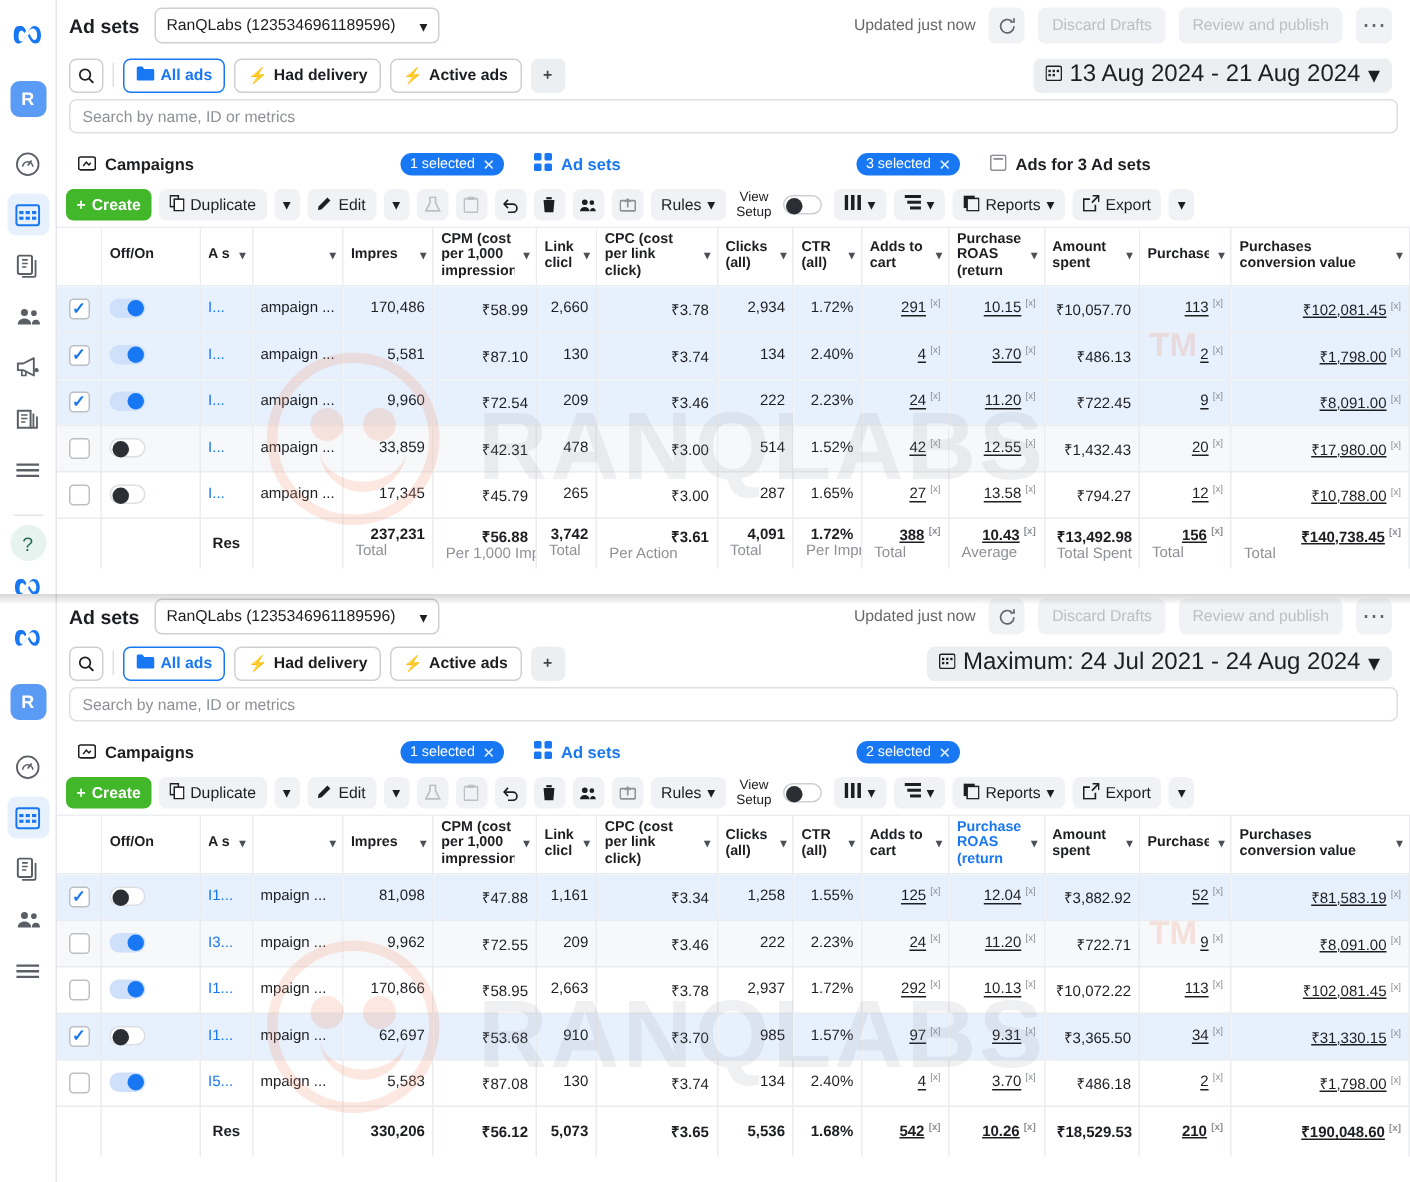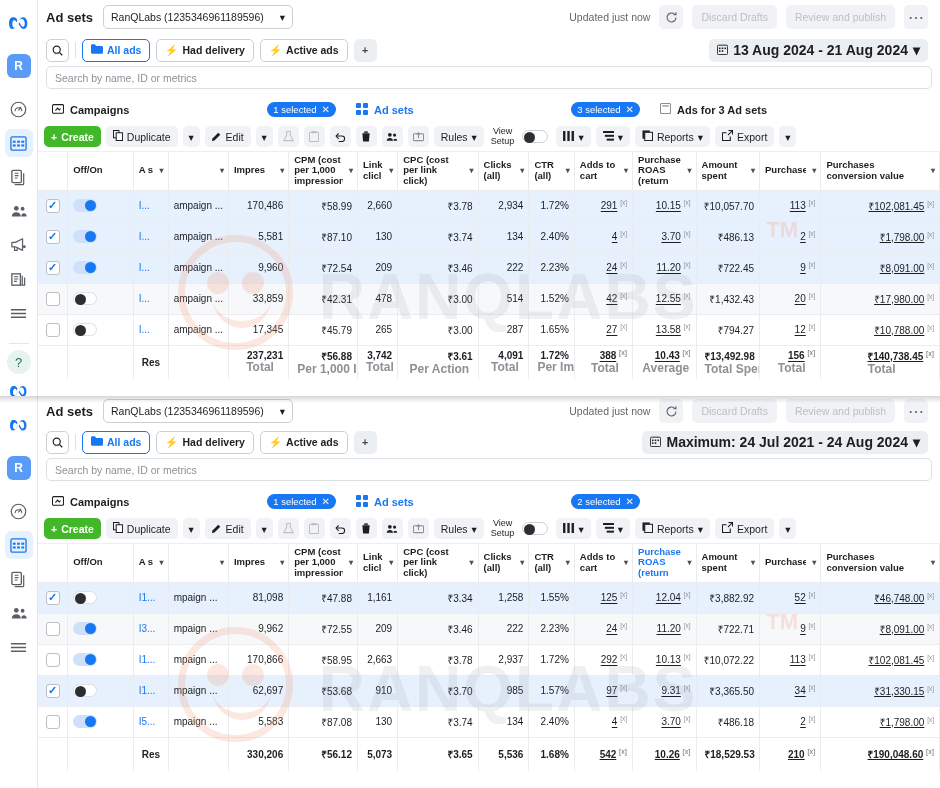--- a/index.html
+++ b/index.html
@@ -80,21 +80,21 @@
     display: flex; align-items: center; gap: 4px; padding: 0 8px;
     font-size: 10.5px; font-weight: bold; color: #1c1e21;
   }
   .fbtn.sel { border: 1.4px solid #1877f2; color: #1877f2; }
   .fbtn.sq { width: 23px; padding: 0; justify-content: center; }
   .fbtn.plus { background: #eceff2; border-color: #eceff2; color: #444; }
   .divider-v { width:1px; height:16px; background:#dcdfe3; }
   .daterange {
     margin-left: auto; height: 23px; background: #eceff2; border-radius: 5px;
     display: flex; align-items: center; gap: 5px; padding: 0 8px;
-    font-size: 14px; color: #1c1e21; margin-right: 4px; font-weight: bold;
+    font-size: 16px; color: #1c1e21; margin-right: 4px;
   }
 
   
   .searchwrap { padding: 0 8px 5px 8px; }
   .searchbox {
     height: 23px; border: 1px solid #dcdfe3; border-radius: 5px;
     display: flex; align-items: center; padding: 0 8px;
     font-size: 10.5px; color: #8d9196;
   }
 
@@ -150,21 +150,21 @@
     background: #fff; position: relative; padding-right: 14px;
   }
   th .caret { position: absolute; right: 4px; top: 50%; transform: translateY(-50%); color: #4b4f56; font-size: 8px; }
   th.blue, th.blue .hl { color: #1877f2; }
   td { height: 31px; }
   td.num { text-align: right; }
   .row-sel { background: #e7f0fd; }
   .row-alt { background: #f7f8fa; }
   .row-white { background: #fff; }
   tr.total td { height: 34px; font-weight: bold; background: #fff; border-bottom: none; padding-left: 8px; }
-  .sub { display:block; font-size: 12px; font-weight: bold; color: #8d9196; text-align: center; line-height: 1.1;}
+  .sub { display:block; font-size: 10px; font-weight: normal; color: #8d9196; text-align: left; line-height: 1.1;}
   .u { text-decoration: underline; }
   .sup { font-size: 6.5px; color: #8d9196; vertical-align: super; }
   .cblue { color: #1877f2; }
 
   
   .cbx {
     width: 14px; height: 14px; border: 1px solid #bcc0c4; border-radius: 3px;
     background: #fff; display: flex; align-items: center; justify-content: center;
   }
   .cbx.on { color: #1877f2; font-size: 11px; font-weight: bold; }
@@ -1090,21 +1090,21 @@
                 <td class="num">81,098</td>
                 <td class="num">₹47.88</td>
                 <td class="num">1,161</td>
                 <td class="num">₹3.34</td>
                 <td class="num">1,258</td>
                 <td class="num">1.55%</td>
                 <td class="num"><span class="u">125</span> <span class="sup">[x]</span></td>
                 <td class="num"><span class="u">12.04</span> <span class="sup">[x]</span></td>
                 <td class="num">₹3,882.92</td>
                 <td class="num"><span class="u">52</span> <span class="sup">[x]</span></td>
-                <td class="num"><span class="u">₹46,748.00</span> <span class="sup">[x]</span></td>
+                <td class="num"><span class="u">₹81,583.19</span> <span class="sup">[x]</span></td>
               </tr>
               <tr class="row-alt">
                 <td>
                   <div class="cell-flex" style="justify-content:center">
                     <div class="cbx "></div>
                   </div>
                 </td>
                 <td>
                   <div class="cell-flex">
                     <div class="rtog on">

